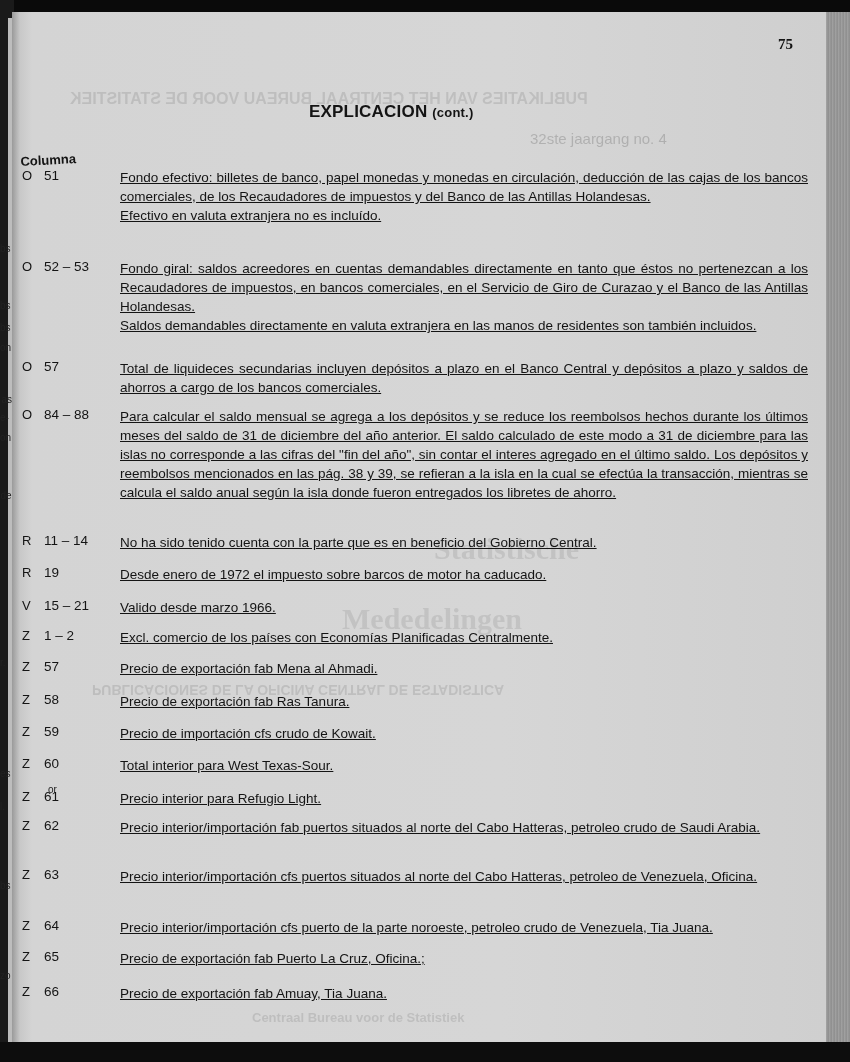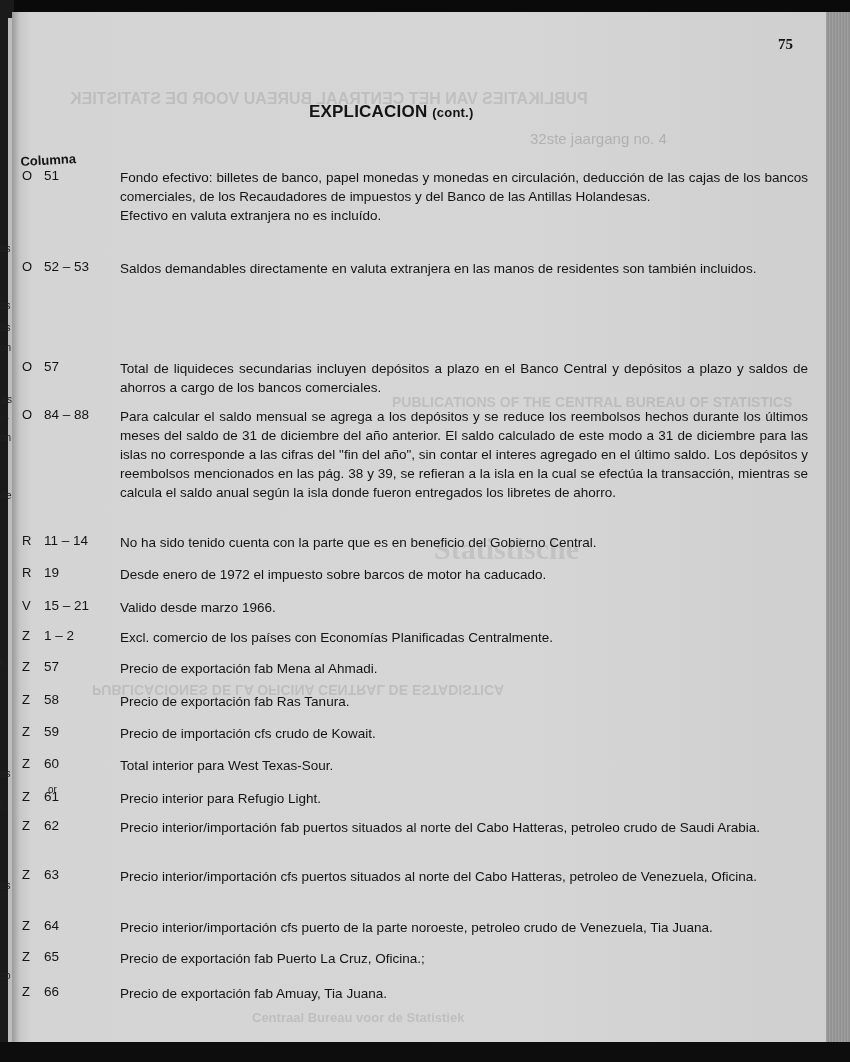--- a/index.html
+++ b/index.html
@@ -53,34 +53,34 @@
   .entry .letter {
     position:absolute; left:10px; font-size:13px;
   }
   .entry .code {
     position:absolute; left:32px; font-size:13.5px; white-space:nowrap;
   }
   .entry .text {
     position:absolute; left:108px; width:688px; font-size:13.5px; line-height:19px;
     text-align:justify;
   }
-  .entry .text p { margin:0; }
+  .entry .text p { margin:0;text-decoration:underline; }
 </style>
 </head>
 <body>
 
 <div class="left-strip"></div>
 <div class="left-margin"></div>
 
 <div class="page">
 
   <div class="bleed med" style="left:58px; top:78px; transform:scaleX(-1);">PUBLIKATIES VAN HET CENTRAAL BUREAU VOOR DE STATISTIEK</div>
   <div class="bleed" style="left:518px; top:118px; font-size:15px;">32ste jaargang no. 4</div>
-  <div class="bleed med" style="left:380px; top:382px; font-size:14px;">PUBLICATIONS OF THE CENTRAL BUREAU OF STATISTICS</div>
   <div class="bleed big" style="left:378px; top:520px;margin-left:44px;">Statistische</div>
+  <div class="bleed big" style="left:330px; top:590px;">Mededelingen</div>
   <div class="bleed med" style="left:80px; top:670px; font-size:14px; transform:scaleY(-1);">PUBLICACIONES DE LA OFICINA CENTRAL DE ESTADISTICA</div>
   <div class="bleed med" style="left:240px; top:998px; font-size:13px;">Centraal Bureau voor de Statistiek</div>
 
   <div class="page-number">75</div>
 
   <div class="title">
     <span>EXPLICACION</span>
     <span class="cont">(cont.)</span>
   </div>
 
@@ -92,20 +92,21 @@
     <div class="text">
       <p>Fondo efectivo: billetes de banco, papel monedas y monedas en circulación, deducción de las cajas de los bancos comerciales, de los Recaudadores de impuestos y del Banco de las Antillas Holandesas.</p>
       <p>Efectivo en valuta extranjera no es incluído.</p>
     </div>
   </div>
 
   <div class="entry" style="top:247px;">
     <span class="letter">O</span>
     <span class="code">52 – 53</span>
     <div class="text">
+      <p>Fondo giral: saldos acreedores en cuentas demandables directamente en tanto que éstos no pertenezcan a los Recaudadores de impuestos, en bancos comerciales, en el Servicio de Giro de Curazao y el Banco de las Antillas Holandesas.</p>
       <p>Saldos demandables directamente en valuta extranjera en las manos de residentes son también incluidos.</p>
     </div>
   </div>
 
   <div class="entry" style="top:347px;">
     <span class="letter">O</span>
     <span class="code">57</span>
     <div class="text">
       <p>Total de liquideces secundarias incluyen depósitos a plazo en el Banco Central y depósitos a plazo y saldos de ahorros a cargo de los bancos comerciales.</p>
     </div>

